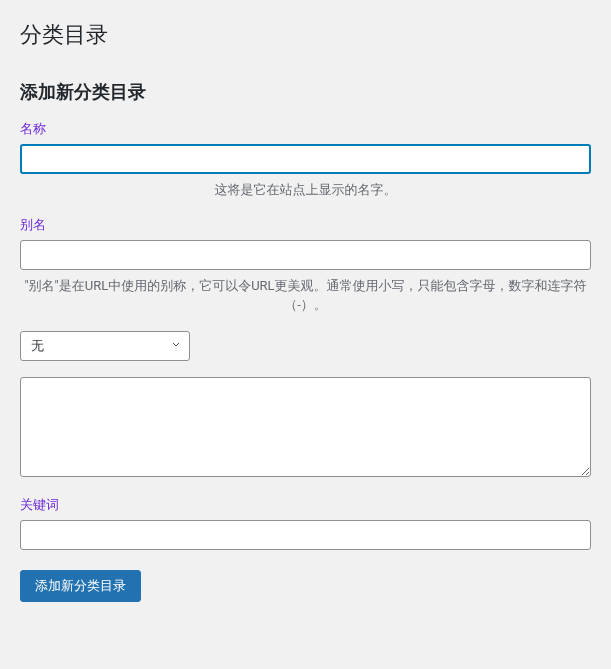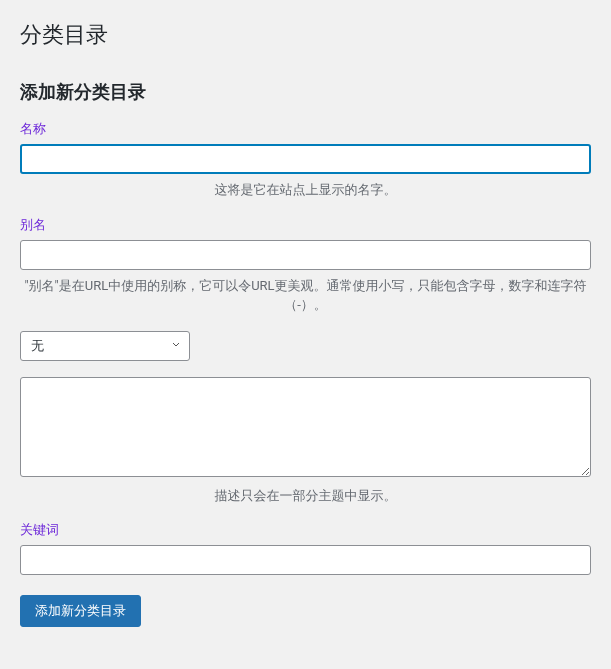--- a/index.html
+++ b/index.html
@@ -133,21 +133,20 @@
     <span class="select-chevron">
       <svg width="12" height="12" viewBox="0 0 24 24" fill="none" stroke="currentColor" stroke-width="2">
         <polyline points="6 9 12 15 18 9"></polyline>
       </svg>
     </span>
   </div>
 </div>
 
 <div class="form-field">
   <textarea class="textarea-input" style=""></textarea>
-  <span class="help-text">描述只会在一部分主题中显示。</span>
 </div>
 
 <div class="form-field">
   <label class="field-label">关键词</label>
   <input type="text" class="text-input" value="" style="">
 </div>
 
 <button class="primary-button">添加新分类目录</button>
 
 

